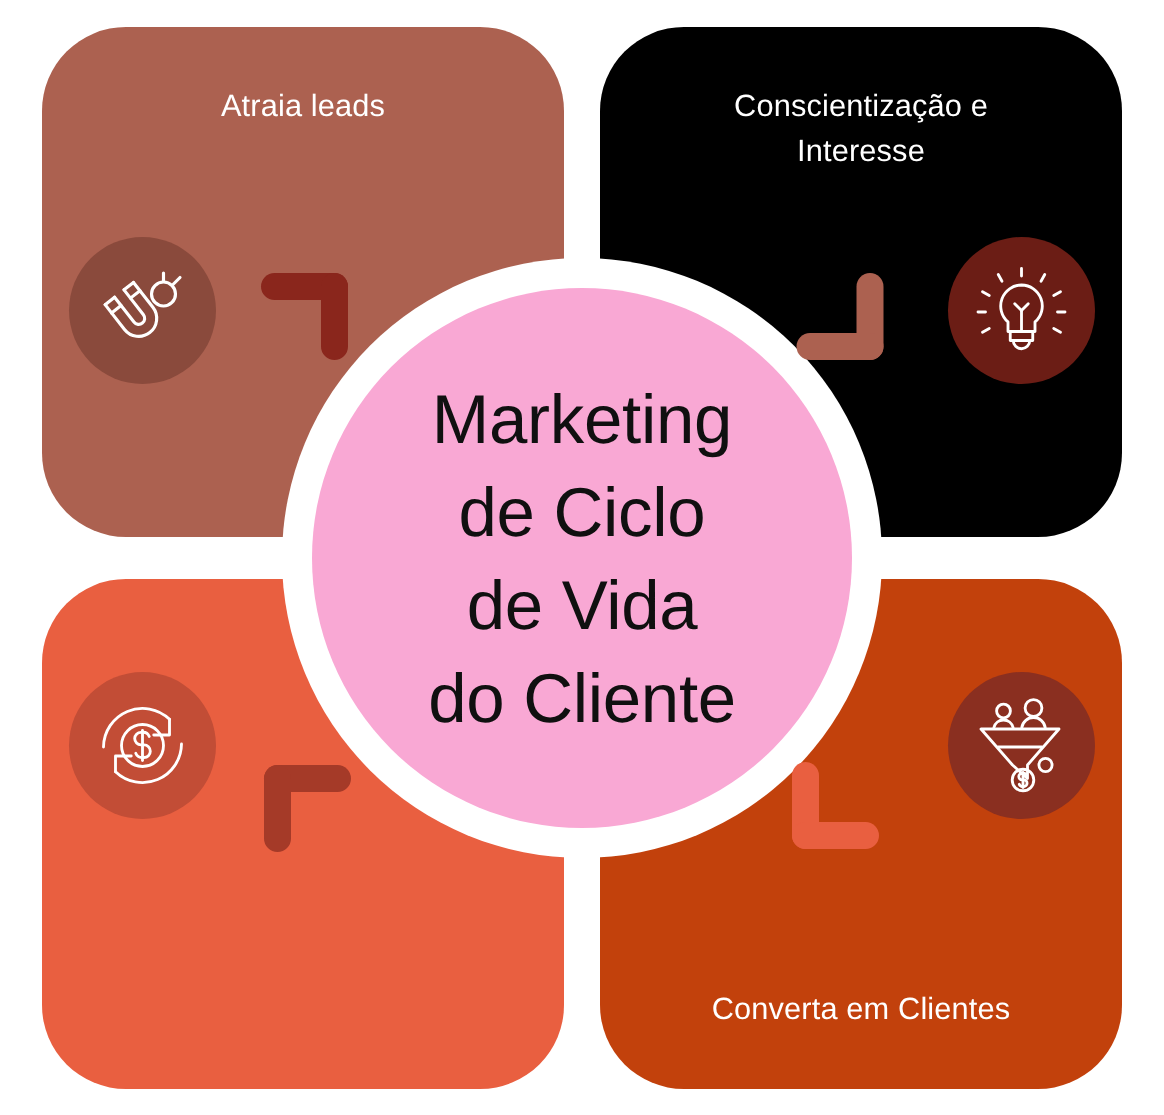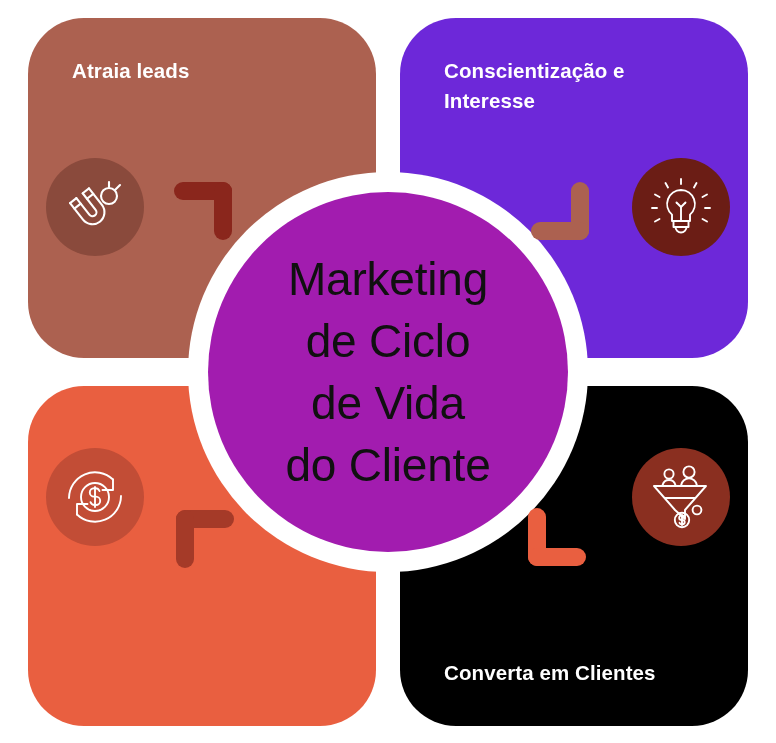--- a/index.html
+++ b/index.html
@@ -29,29 +29,28 @@
   }
   .quad-tl { left: 28px;  top: 18px;  border-radius: 56px 56px 56px 56px; }
   .quad-tr { left: 400px; top: 18px;  border-radius: 56px; }
   .quad-bl { left: 28px;  top: 386px; border-radius: 56px; }
   .quad-br { left: 400px; top: 386px; border-radius: 56px; }
 
   .quad-label {
     position: absolute;
     left: 0;
     right: 0;
-    text-align: left;
+    text-align: center;
     color: #ffffff;
     font-size: 20.5px;
     line-height: 30px;
     font-family: "Liberation Sans", sans-serif;
     padding: 0 44px;
     box-sizing: border-box;
     letter-spacing: .1px;
-    font-weight: bold;
   }
   .label-top    { top: 38px; }
   .label-bottom { bottom: 38px; }
 
   
   .icon-badge {
     position: absolute;
     width: 98px;
     height: 98px;
     border-radius: 50%;
@@ -169,21 +168,21 @@
             <path d="M30 19 L38 19"></path>
           </g>
           <circle cx="44" cy="19" r="8"></circle>
           <path d="M50 13 L55 8"></path>
           <path d="M44 10 L44 5"></path>
         </svg>
       </span>
     </div>
   </div>
 
-  <div class="quad quad-tr" style="background: #6d28d9;">
+  <div class="quad quad-tr" style="background: #000000;">
     <div class="quad-label label-top">Conscientização e Interesse</div>
     <div class="icon-badge icon-tr" style="background: rgb(107, 29, 21);">
       <span>
         <svg width="62" height="62" viewBox="0 0 62 62" fill="none" stroke="#ffffff" stroke-width="1.9" stroke-linecap="round" stroke-linejoin="round">
           <path d="M31 14 a14 14 0 0 1 9 24.6 L40 45 L22 45 L22 38.6 A14 14 0 0 1 31 14 Z"></path>
           <path d="M23.5 45 L38.5 45 L38.5 51 L23.5 51 Z"></path>
           <path d="M25.5 51 a5.5 5.5 0 0 0 11 0"></path>
           <path d="M31 45 L31 31"></path>
           <path d="M31 31 L26.5 26.5"></path>
           <path d="M31 31 L35.5 26.5"></path>
@@ -210,21 +209,21 @@
           <path d="M58 31 A26 26 0 0 1 14 49.5"></path>
           <path d="M14 49.5 L14 39 L24.5 39"></path>
           <circle cx="32" cy="32" r="14"></circle>
           <path d="M32 22 L32 42"></path>
           <path d="M36.5 26 a4.5 4.5 0 0 0 -4.5 -2.8 h-1 a4.2 4.2 0 0 0 0 8.4 h2 a4.2 4.2 0 0 1 0 8.4 h-1 a4.5 4.5 0 0 1 -4.5 -2.8"></path>
         </svg>
       </span>
     </div>
   </div>
 
-  <div class="quad quad-br" style="background: #000000;">
+  <div class="quad quad-br" style="background: #c2410c;">
     <div class="icon-badge icon-br" style="background: rgb(138, 47, 32);">
       <span>
         <svg width="64" height="64" viewBox="0 0 64 64" fill="none" stroke="#ffffff" stroke-width="1.9" stroke-linecap="round" stroke-linejoin="round">
           <circle cx="20" cy="9" r="4.6"></circle>
           <path d="M13.6 20 a6.6 6.6 0 0 1 12.8 0"></path>
           <circle cx="40" cy="7" r="5.6"></circle>
           <path d="M32.2 20 a7.9 7.9 0 0 1 15.6 0"></path>
           <path d="M5 21 L57 21 L36 45 L36 54 L26 45 Z"></path>
           <path d="M16.5 33 L45.5 33"></path>
           <circle cx="48" cy="45" r="4.4"></circle>
@@ -234,21 +233,21 @@
         </svg>
       </span>
     </div>
     <div class="quad-label label-bottom">Converta em Clientes</div>
   </div>
 
   <div class="gutter-v"></div>
   <div class="gutter-h"></div>
 
   <div class="ring-gap" style="background: rgb(255, 255, 255);"></div>
-  <div class="center-circle" style="background: #a21caf;">
+  <div class="center-circle" style="background: #f9a8d4;">
     <div class="center-title" style="color: rgb(16, 16, 16);">Marketing
 de Ciclo
 de Vida
 do Cliente</div>
   </div>
 
   <div class="arrow-l arrow-tl">
     <div class="bar-h" style="background: rgb(138, 38, 28);"></div>
     <div class="bar-v" style="background: rgb(138, 38, 28);"></div>
   </div>

